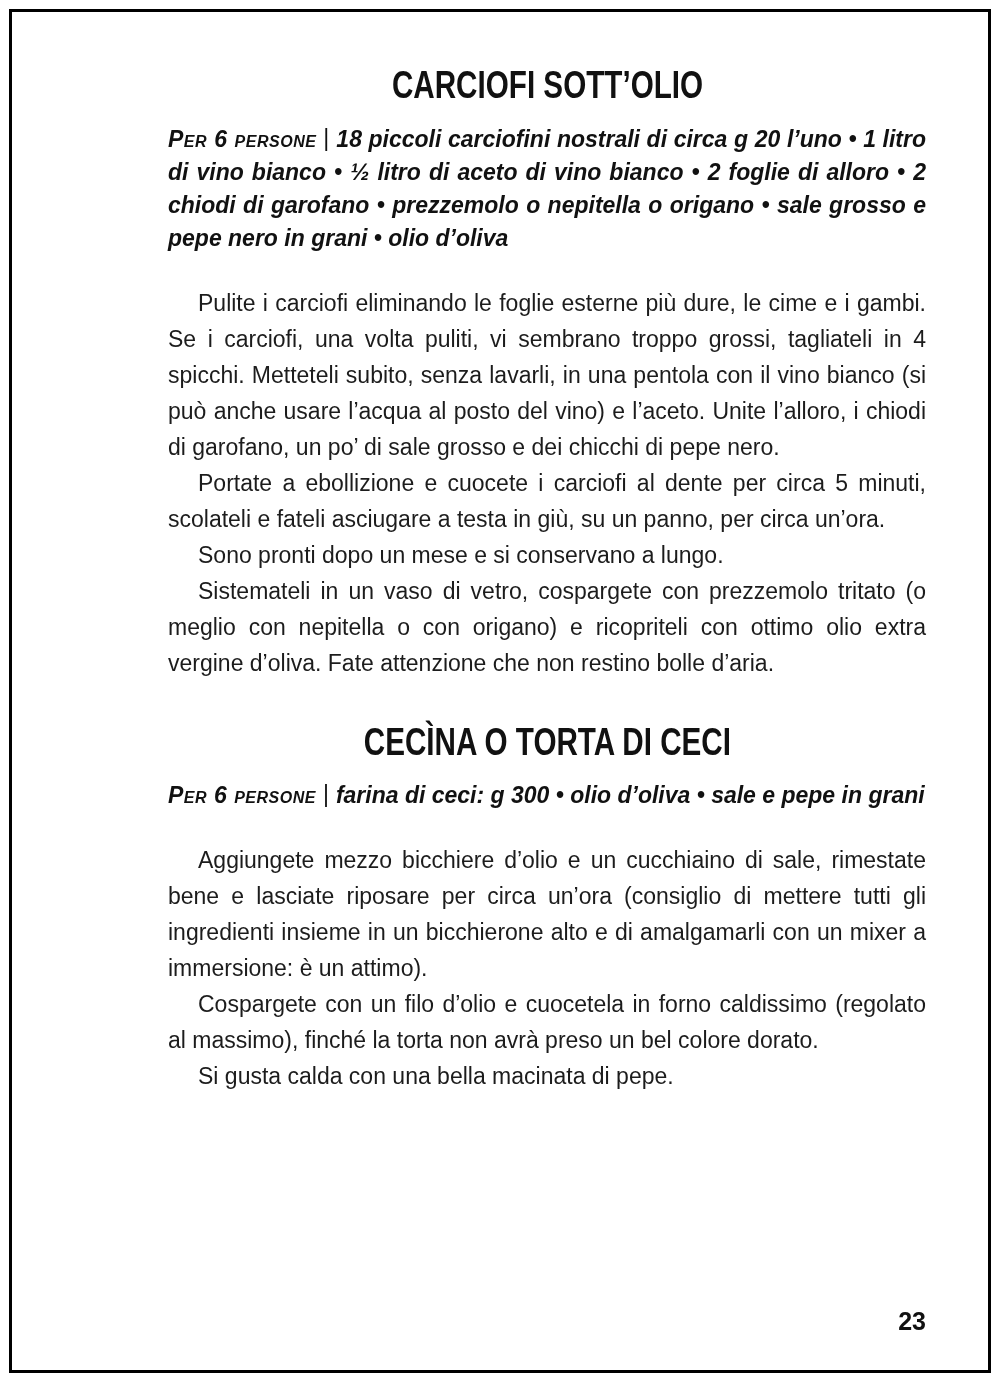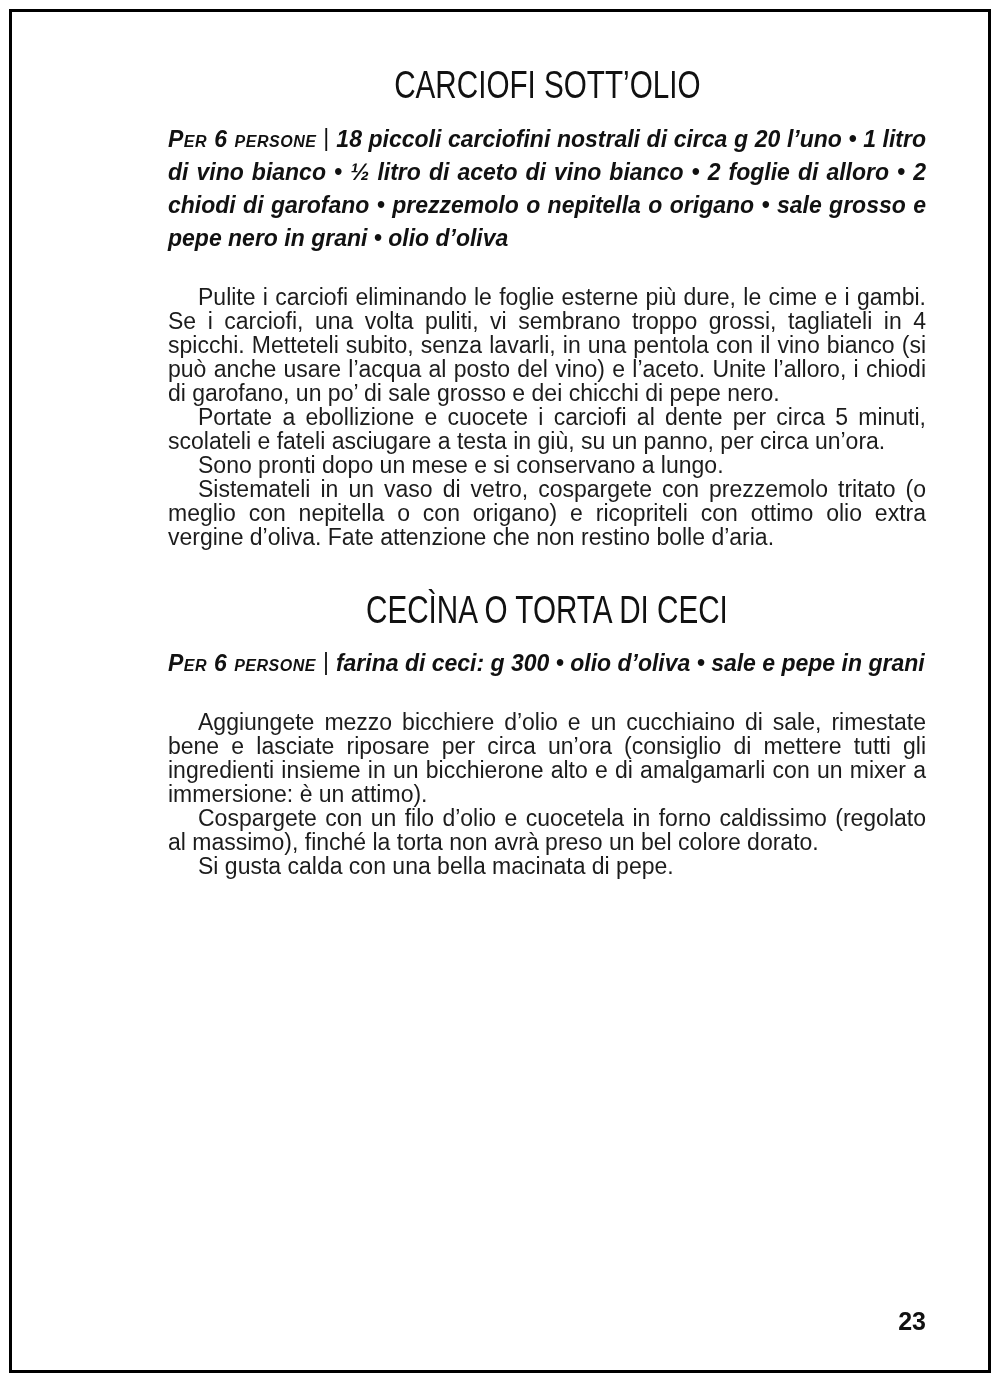--- a/index.html
+++ b/index.html
@@ -27,21 +27,21 @@
   }
   .content {
     box-sizing: border-box;
     padding: 52px 62px 0 156px;
   }
   .recipe-title {
     margin: 0 0 16px 0;
     text-align: center;
     font-size: 38px;
     line-height: 1.12;
-    font-weight: 400;
+    font-weight: 700;
     letter-spacing: 0px;
     color: #111111;
   }
   .recipe-title .squeeze {
     display: inline-block;
     transform: scaleX(0.78);
     transform-origin: 50% 50%;
     white-space: nowrap;
   }
   .ingredients {
@@ -60,21 +60,21 @@
   .ing-sep {
     font-style: normal;
     font-weight: 400;
     margin: 0 7px 0 7px;
     position: relative;
     top: -1px;
   }
   .body-par {
     margin: 0;
     font-size: 23px;
-    line-height: 24px;
+    line-height: 36px;
     text-align: justify;
     text-indent: 30px;
     color: #1c1c1c;
   }
   .recipe + .recipe {
     margin-top: 40px;
   }
   .page-number {
     position: absolute;
     right: 62px;

